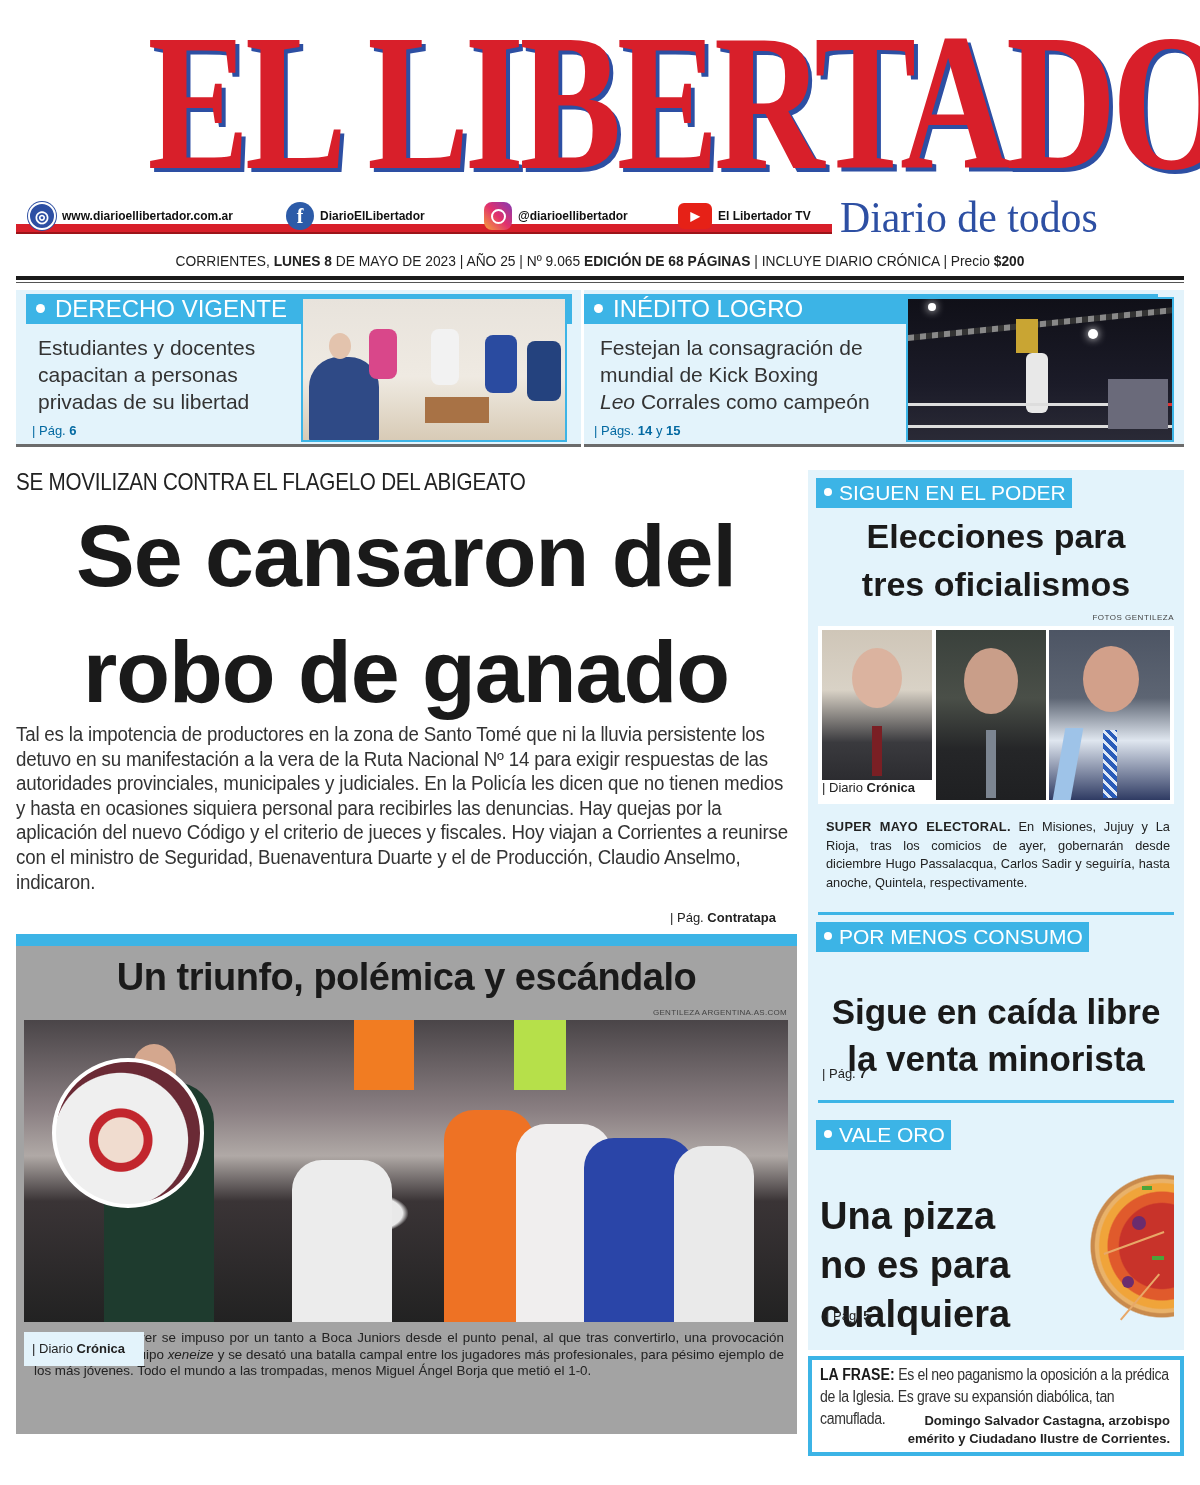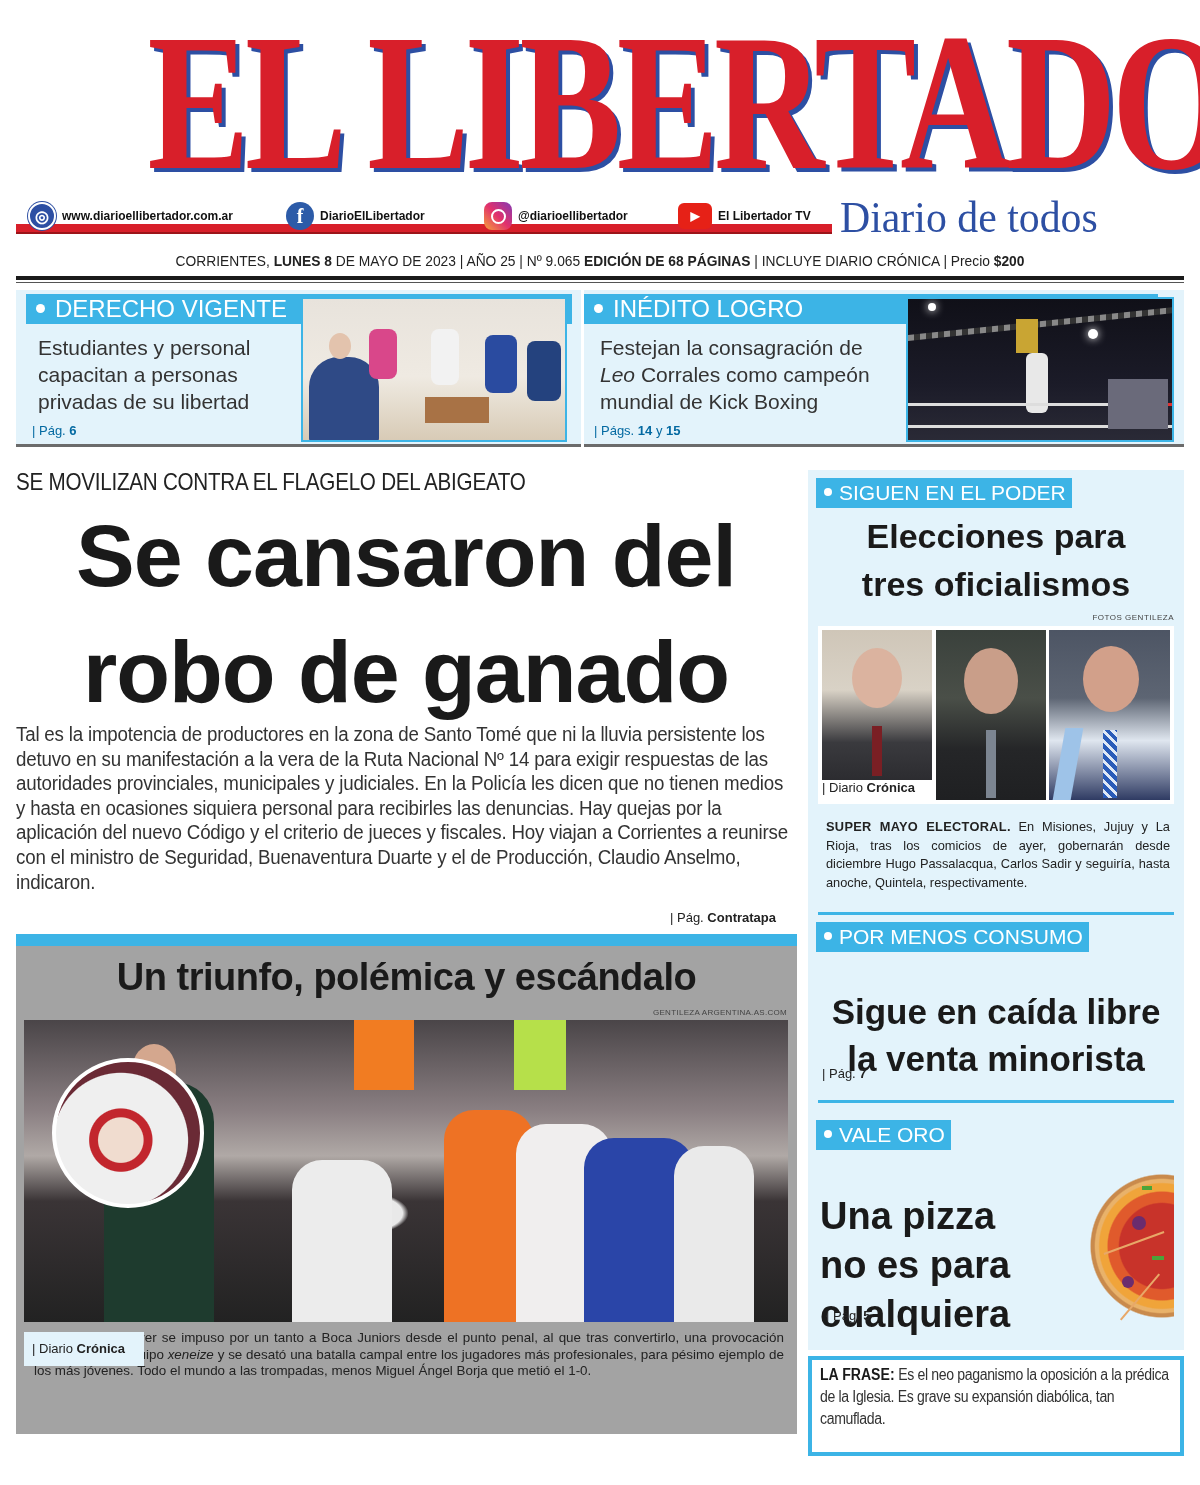--- a/index.html
+++ b/index.html
@@ -136,21 +136,21 @@
   <b>$200</b>
 </div>
 <div class="rule-thick"></div>
 <div class="rule-thin"></div>
 
 <section class="teaser" style="left:16px; width:565px;">
   <div class="teaser-kicker" style="width:546px;">
     <span class="bullet"></span><span>DERECHO VIGENTE</span>
   </div>
   <div class="teaser-text" style="left:22px;">
-    <div>Estudiantes y personal</div>
+    <div>Estudiantes y docentes</div>
     <div>capacitan a personas</div>
     <div>privadas de su libertad</div>
   </div>
   <div class="teaser-page" style="left:16px;">
     <span>| Pág.</span> <b>6</b>
   </div>
   <div class="photo photo-classroom" style="left:285px; top:7px; width:266px; height:145px;">
     <div style="position:absolute;left:6px;top:58px;width:70px;height:85px;background:#2f4a86;border-radius:30px 30px 4px 4px;"></div>
     <div style="position:absolute;left:26px;top:34px;width:22px;height:26px;background:#e3c3ad;border-radius:50%;"></div>
     <div style="position:absolute;left:66px;top:30px;width:28px;height:50px;background:#d9478a;border-radius:8px;"></div>
@@ -160,22 +160,22 @@
     <div style="position:absolute;left:122px;top:98px;width:64px;height:26px;background:#a87245;"></div>
   </div>
 </section>
 
 <section class="teaser" style="left:584px; width:600px;">
   <div class="teaser-kicker" style="width:574px; left:0;">
     <span class="bullet"></span><span>INÉDITO LOGRO</span>
   </div>
   <div class="teaser-text" style="left:16px;">
     <div>Festejan la consagración de</div>
+    <div>mundial de Kick Boxing</div>
     <div><i>Leo</i><span> Corrales como campeón</span></div>
-    <div>mundial de Kick Boxing</div>
   </div>
   <div class="teaser-page" style="left:10px;">
     <span>| Págs.</span> <b>14</b><span> y </span><b>15</b>
   </div>
   <div class="photo photo-ring" style="left:322px; top:7px; width:268px; height:145px;">
     <div style="position:absolute;left:0;top:22px;width:268px;height:6px;background:repeating-linear-gradient(90deg,#888 0 6px,#333 6px 12px);transform:skewY(-6deg);"></div>
     <div style="position:absolute;left:20px;top:4px;width:8px;height:8px;border-radius:50%;background:#fff;box-shadow:0 0 8px #fff;"></div>
     <div style="position:absolute;left:180px;top:30px;width:10px;height:10px;border-radius:50%;background:#fff;box-shadow:0 0 8px #fff;"></div>
     <div style="position:absolute;left:108px;top:20px;width:22px;height:34px;background:#c9a533;"></div>
     <div style="position:absolute;left:118px;top:54px;width:22px;height:60px;background:#e8e8e8;border-radius:6px;"></div>
@@ -296,13 +296,17 @@
         <div style="position:absolute;left:90px;top:110px;width:12px;height:4px;background:#4aa43a;"></div>
       </div>
     </div>
   </section>
 </aside>
 
 <div class="frase-box">
   <div class="frase-text">
     <b>LA FRASE:</b><span> Es el neo paganismo la oposición a la prédica de la Iglesia. Es grave su expansión diabólica, tan camuflada.</span>
   </div>
+  <div class="frase-author">
+    <div>Domingo Salvador Castagna, arzobispo</div>
+    <div>emérito y Ciudadano Ilustre de Corrientes.</div>
+  </div>
 </div>
 
 </body></html>

